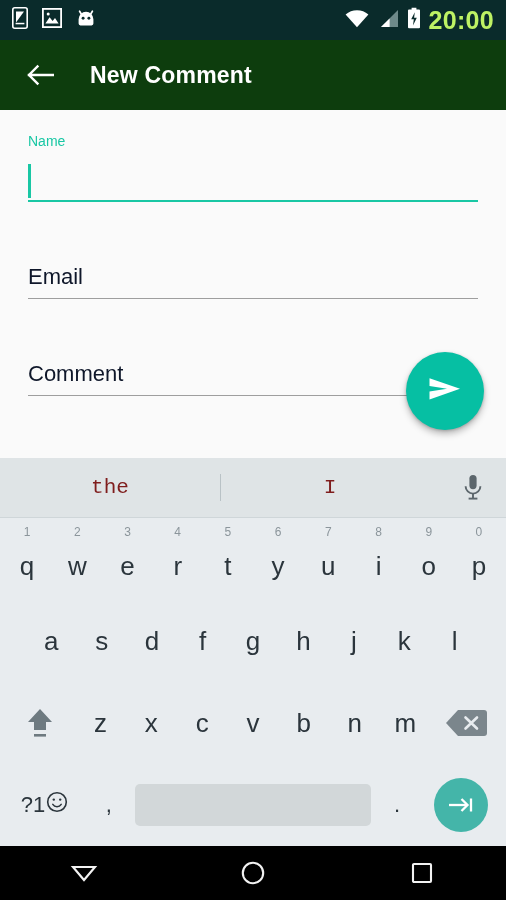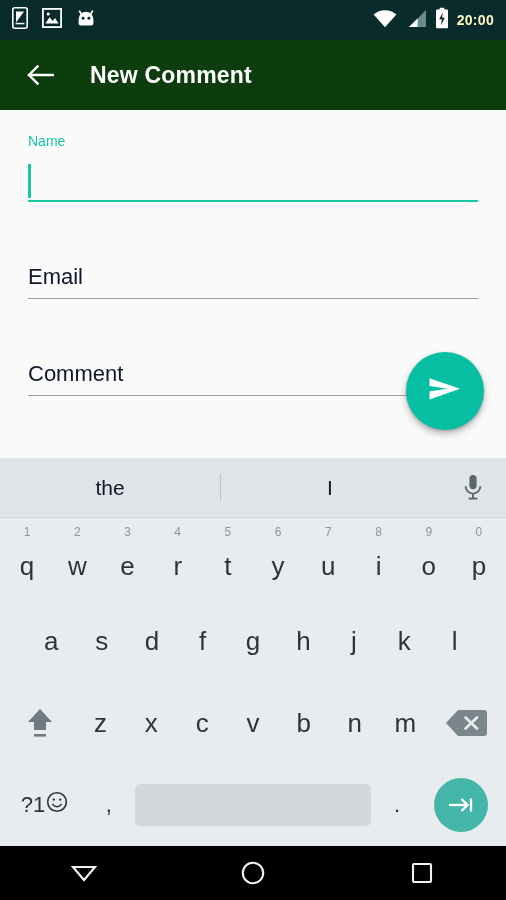--- a/index.html
+++ b/index.html
@@ -12,21 +12,21 @@
   }
   .phone { position:relative; width:506px; height:900px; display:flex; flex-direction:column; }
 
   
   .statusbar {
     height:40px; background:#0a2b2b; flex:0 0 40px;
     display:flex; align-items:center; padding:0 12px; color:#ffffff;
   }
   .sb-left { display:flex; align-items:center; gap:14px; }
   .sb-right { margin-left:auto; display:flex; align-items:center; gap:8px; }
-  .sb-time { font-size:14px; font-weight:bold; letter-spacing:0.3px; color:#fef9c3; }
+  .sb-time { font-size:25px; font-weight:bold; letter-spacing:0.3px; color:#bef264; }
   .sb-icon { display:block; }
 
   
   .appbar {
     flex:0 0 70px; height:70px; background:#0d3d0d;
     display:flex; align-items:center; padding:12px 16px;
   }
   .back-btn {
     width:48px; height:48px; display:flex; align-items:center; justify-content:center;
     cursor:pointer; flex:0 0 48px;
@@ -67,22 +67,22 @@
   }
 
   
   .keyboard { flex:0 0 388px; background:#e8ecef; display:flex; flex-direction:column; }
 
   .suggestions {
     flex:0 0 59px; background:#dfe4e6; display:flex; align-items:center;
     border-bottom:1px solid #cfd6d9;
   }
   .sugg {
-    flex:1 1 0; text-align:center; font-size:21px; color:#0f172a;
-    position:relative; cursor:pointer; line-height:59px; height:59px;
+    flex:1 1 0; text-align:center; font-size:21px; color:#7f1d1d;
+    position:relative; cursor:pointer; line-height:59px; height:59px;font-family:Liberation Mono, monospace;
   }
   .sugg + .sugg::before {
     content:""; position:absolute; left:0; top:16px; bottom:16px; width:1px; background:#b9c2c6;
   }
   .mic-key {
     flex:0 0 66px; display:flex; align-items:center; justify-content:center;
     height:59px; cursor:pointer;
   }
 
   .krow { display:flex; flex:1 1 0; align-items:center; }

